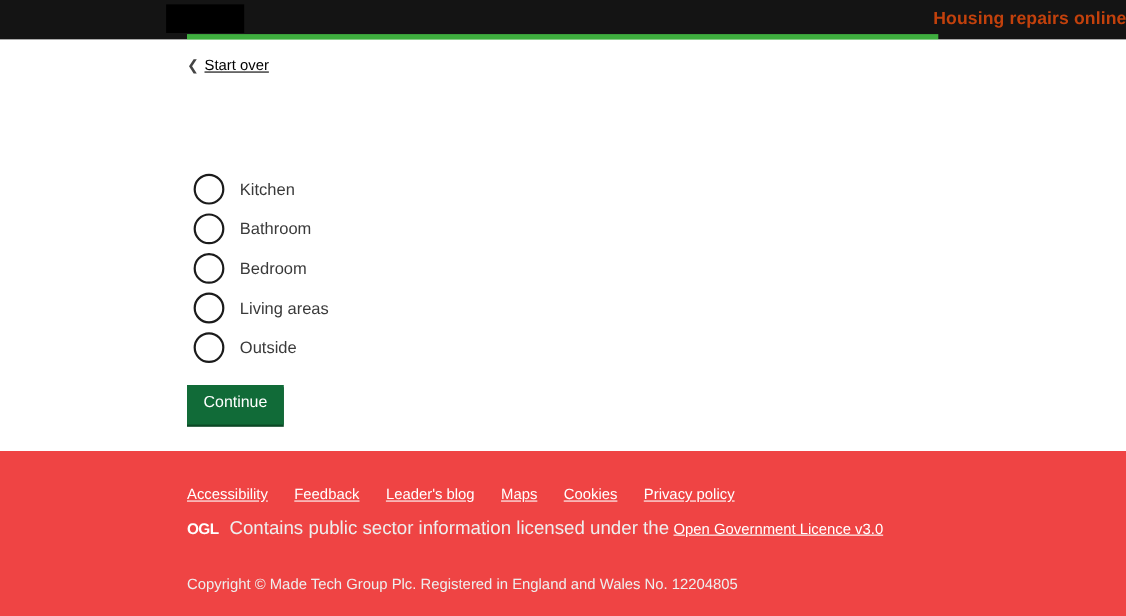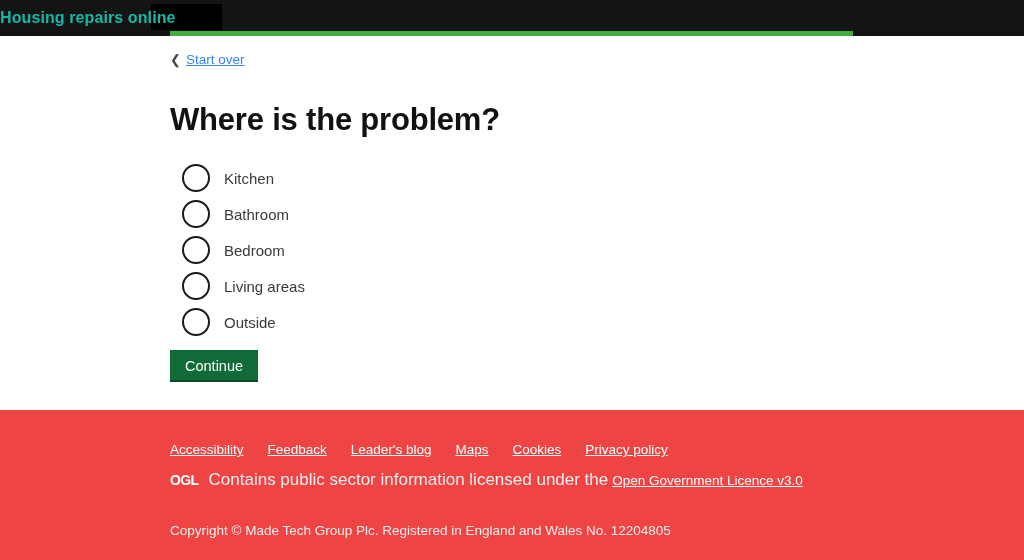--- a/index.html
+++ b/index.html
@@ -32,22 +32,22 @@
     height: 26px;
     background: #000000;
   }
   .service-title {
     position: absolute;
     left: 0;
     top: 0;
     width: 1024px;
     height: 36px;
     line-height: 36px;
-    text-align: left;
-    color: #14b8a6;
+    text-align: right;
+    color: #c2410c;
     font-size: 16px;
     font-weight: bold;
     letter-spacing: 0.1px;
   }
   .progress-track {
     position: absolute;
     left: 170px;
     top: 31px;
     width: 683px;
     height: 9px;
@@ -71,41 +71,41 @@
     align-items: center;
     gap: 5px;
   }
   .chevron-left {
     display: inline-block;
     color: #444444;
     font-size: 13px;
     line-height: 1;
   }
   .back-link {
-    color: #3b82f6;
+    color: #000000;
     font-size: 13.5px;
     text-decoration: underline;
     cursor: pointer;
   }
   .page-heading {
     position: absolute;
     left: 170px;
     top: 66px;
     margin: 0;
     font-size: 31px;
     font-weight: bold;
     color: #111111;
     letter-spacing: -0.2px;
   }
 
   .radio-list {
     position: absolute;
     left: 170px;
     top: 112px;
-    margin: 12px;
+    margin: 6px;
     padding: 0;
     list-style: none;
   }
   .radio-item {
     display: flex;
     align-items: center;
     height: 36px;
     cursor: pointer;
   }
   .radio-circle {
@@ -123,21 +123,21 @@
     color: #3a3a3a;
   }
 
   .continue-button {
     position: absolute;
     left: 170px;
     top: 314px;
     background: #116b38;
     color: #ffffff;
     border: none;
-    padding: 8px 15px 6px 15px;
+    padding: 8px 15px 12px 15px;
     font-size: 14.5px;
     font-family: "Liberation Sans", sans-serif;
     cursor: pointer;
     box-shadow: 0 2px 0 #0b4825;
   }
 
   
   .site-footer {
     position: absolute;
     left: 0;
@@ -202,21 +202,20 @@
   <div class="progress-track"></div>
 </header>
 
 <main class="content">
 
   <div class="back-link-row">
     <span class="chevron-left">❮</span>
     <a class="back-link">Start over</a>
   </div>
 
-  <h1 class="page-heading">Where is the problem?</h1>
 
   <ul class="radio-list">
     <li class="radio-item">
       <span class="radio-circle"></span>
       <span class="radio-label">Kitchen</span>
     </li>
     <li class="radio-item">
       <span class="radio-circle"></span>
       <span class="radio-label">Bathroom</span>
     </li>

